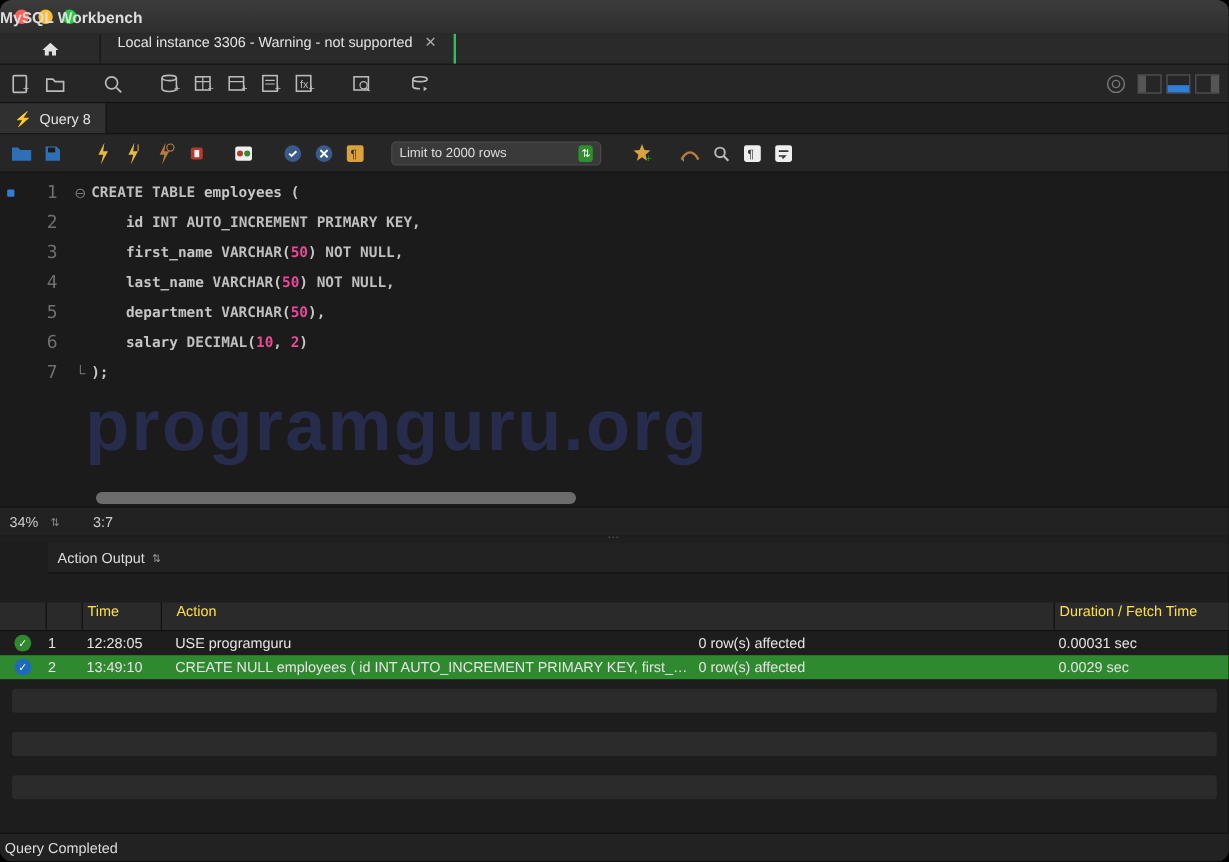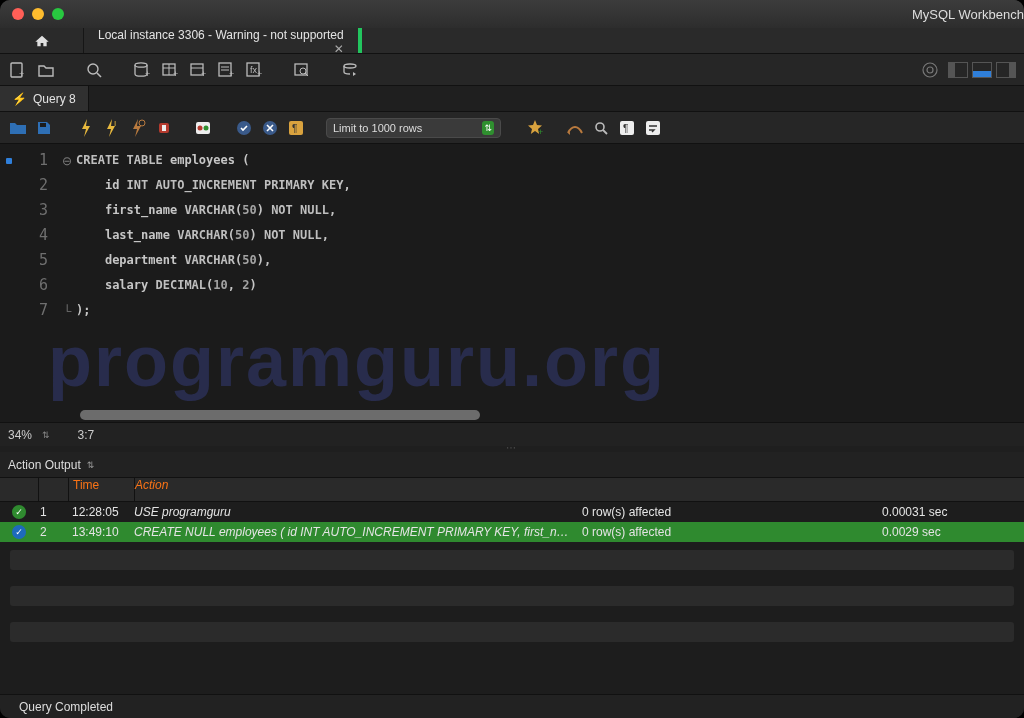--- a/index.html
+++ b/index.html
@@ -4,24 +4,24 @@
 <style>
   * { box-sizing: border-box; margin: 0; padding: 0; }
   html, body { width: 1024px; height: 718px; overflow: hidden; font-family: -apple-system, "Helvetica Neue", Arial, sans-serif; background: #000; }
   .window { width: 1024px; height: 718px; background: #1d1d1d; border-radius: 10px; overflow: hidden; display: flex; flex-direction: column; position: relative; }
   .titlebar { height: 28px; background: linear-gradient(#3c3c3c,#2d2d2d); display: flex; align-items: center; position: relative; }
   .traffic { display: flex; gap: 8px; padding-left: 12px; }
   .dot { width: 12px; height: 12px; border-radius: 50%; }
   .dot.red { background: #ff5f57; }
   .dot.yellow { background: #febc2e; }
   .dot.green { background: #28c840; }
-  .titlebar .title { position: absolute; left: 0; right: 0; text-align: right; font-size: 13px; font-weight: 400; color: #ddd; pointer-events: none; }
+  .titlebar .title { position: absolute; left: 0; right: 0; text-align: left; font-size: 13px; font-weight: 700; color: #ddd; pointer-events: none; }
   .tabs { height: 26px; background: #2a2a2a; display: flex; align-items: stretch; border-bottom: 1px solid #111; }
   .tab-home { width: 84px; display: flex; align-items: center; justify-content: center; border-right: 1px solid #161616;}
-  .tab-conn { padding: 0 14px; display: flex; align-items: flex-end; color: #e4e4e4; font-size: 12px; border-right: 4px solid #22c55e; flex-direction: column; }
+  .tab-conn { padding: 0 14px; display: flex; align-items: flex-start; color: #e4e4e4; font-size: 12px; border-right: 2px solid #22c55e; }
   .tab-close { margin-left: 10px; color: #aaa; font-size: 12px; }
   .home-icon { width: 16px; height: 14px; }
   .main-toolbar { height: 32px; background: #262626; display: flex; align-items: center; padding: 0 8px; gap: 8px; border-bottom: 1px solid #111; }
   .main-toolbar .spacer { flex: 1; }
   .tb-ic { width: 20px; height: 20px; display:flex; align-items:center; justify-content:center; color:#bbb; }
   .tb-sep { width: 12px; }
   .right-panes { display:flex; gap:4px; }
   .pane-btn { width:20px; height:16px; border:1px solid #555; display:flex; }
   .pane-btn .bar { background:#555; }
   .pane-btn.active .bar { background:#2f7fda; }
@@ -34,45 +34,45 @@
   .limit-select .chev { background:#2f8f2f; border-radius:3px; width:12px; height:14px; display:flex; align-items:center; justify-content:center; font-size:9px; color:#fff;}
   .editor { position: relative; flex: 0 0 278px; background: #1b1b1b; display:flex; }
   .gutter { width: 58px; background: #1b1b1b; color: #6f6f6f; font-family: Menlo, Consolas, monospace; font-size: 15px; text-align: right; padding-top: 4px; }
   .gutter div { height: 25px; line-height:25px; padding-right: 10px; position:relative;}
   .gutter .mark::before { content:''; position:absolute; left:6px; top:10px; width:6px; height:6px; background:#2f7fda; border-radius:1px;}
   .foldcol { width: 18px; padding-top:4px;}
   .foldcol div { height:25px; display:flex; align-items:center; justify-content:center; color:#7a7a7a; font-size:12px;}
   .code { flex:1; padding-top: 4px; font-family: Menlo, Consolas, monospace; font-size: 12px; line-height: 25px; color: #c6c6c6; font-weight: 600; white-space: pre; }
   .kw { color: #bfbfbf; }
   .ident { color: #c6c6c6; }
-  .num { color: #a3a3a3; }
+  .num { color: #ec4899; }
   .punct { color: #c6c6c6; }
   .editor-hscroll { position:absolute; left:80px; bottom:2px; height:10px; width:400px; background:#6c6c6c; border-radius:5px;}
   .editor-status { height: 24px; background: #222; border-top:1px solid #111; display:flex; align-items:center; color:#ccc; font-size:12px; padding:0 8px; gap:10px;}
   .splitter { height: 6px; background:#1f1f1f; position:relative; }
   .splitter::after { content:'⋯'; position:absolute; left:50%; top:-4px; transform:translateX(-50%); color:#555; letter-spacing:2px; font-size:10px;}
-  .output-header { height: 26px; background:#222; display:flex; align-items:center; padding:0 8px; color:#ddd; font-size:12px; gap:6px; border-bottom:1px solid #111;}
+  .output-header { height: 26px; background:#222; display:flex; align-items:center; padding:0 8px; color:#ddd; font-size:12px; gap:6px; border-bottom:1px solid #111;margin-left:40px;}
   .output-header .caret { font-size:9px; color:#999;}
-  .output-tbl-head { height: 24px; background:#2a2a2a; display:flex; align-items:center; font-size:12px; color:#f97316; border-bottom:1px solid #111;}
+  .output-tbl-head { height: 24px; background:#2a2a2a; display:flex; align-items:center; font-size:12px; color:#fde047; border-bottom:1px solid #111;margin-top:24px;}
   .col-status { width: 38px; }
   .col-idx { width: 30px; }
   .col-time { width: 66px; padding-left:4px;}
-  .col-action { flex: 1; padding-left:0;font-style:italic;}
+  .col-action { flex: 1; padding-left:12px;}
   .col-response { width: 300px; padding-left:4px;}
   .col-duration { width: 146px; padding-left:4px;}
   .col-sep { border-left:1px solid #111; height:100%;}
   .output-rows { }
   .orow { height: 20px; display:flex; align-items:center; font-size:12px; color:#e4e4e4;}
   .orow.sel { background:#2f8a2f; }
   .check { width:14px; height:14px; border-radius:50%; background:#2f8a2f; display:flex; align-items:center; justify-content:center; color:#fff; font-size:9px; margin-left:12px;}
   .orow.sel .check { background:#1e6abc; }
   .orow .col-idx { padding-left:2px;}
   .placeholder { height: 20px; margin: 8px 10px; background:#2b2b2b; border-radius:3px;}
-  .statusbar { position:absolute; left:0; right:0; bottom:0; height:24px; background:#222; border-top:1px solid #111; color:#ddd; font-size:12px; display:flex; align-items:center; padding:0 19px;}
-  .watermark { position:absolute; top: 320px; left: 48px; right: 20px; font-size: 72px; font-weight: 800; color: rgba(60,70,150,0.40); letter-spacing: 2px; pointer-events:none; font-family: Arial, sans-serif; white-space: nowrap;}
+  .statusbar { position:absolute; left:0; right:0; bottom:0; height:24px; background:#222; border-top:1px solid #111; color:#ddd; font-size:12px; display:flex; align-items:center; padding:0 4px;}
+  .watermark { position:absolute; top: 320px; left: 71px; right: 20px; font-size: 60px; font-weight: 800; color: rgba(60,70,150,0.40); letter-spacing: 2px; pointer-events:none; font-family: Arial, sans-serif; white-space: nowrap;}
   svg { display:block; }
 </style>
 </head>
 <body>
 
 <div class="window">
 
   <div class="titlebar">
     <div class="traffic">
       <div class="dot red"></div>
@@ -252,21 +252,21 @@
         </svg>
       </div>
     <div class="et-ic">
         <svg width="16" height="16" viewBox="0 0 16 16">
           <rect x="1" y="1" width="14" height="14" rx="2" fill="#d9a23e"></rect>
           <text x="4" y="12" font-size="10" fill="#333">¶</text>
         </svg>
       </div>
     <div style="width:8px"></div>
     <div class="limit-select">
-      <span>Limit to 1000 rows</span>
+      <span>Limit to 2000 rows</span>
       <span class="chev">⇅</span>
     </div>
     <div style="width:12px"></div>
     <div class="et-ic">
         <svg width="18" height="18" viewBox="0 0 18 18">
           <path d="M9 1l2 5 5 .5-4 3.5 1.2 5L9 12l-4.2 3 1.2-5L2 6.5 7 6z" fill="#d9a23e"></path>
           <text x="12" y="16" font-size="9" fill="#2f8f2f">+</text>
         </svg>
       </div>
     <div style="width:8px"></div>
@@ -331,20 +331,21 @@
   <div class="output-header">
     <span>Action Output</span>
     <span class="caret">⇅</span>
   </div>
 
   <div class="output-tbl-head">
     <div class="col-status"></div>
     <div class="col-idx col-sep"></div>
     <div class="col-time col-sep">Time</div>
     <div class="col-action col-sep">Action</div>
+    <div class="col-duration col-sep">Duration / Fetch Time</div>
   </div>
 
   <div class="output-rows" id="orows">
       <div class="orow">
         <div class="col-status">
           <div class="check">✓</div>
         </div>
         <div class="col-idx">1</div>
         <div class="col-time">12:28:05</div>
         <div class="col-action" style="overflow:hidden;text-overflow:ellipsis;white-space:nowrap;">USE programguru</div>

